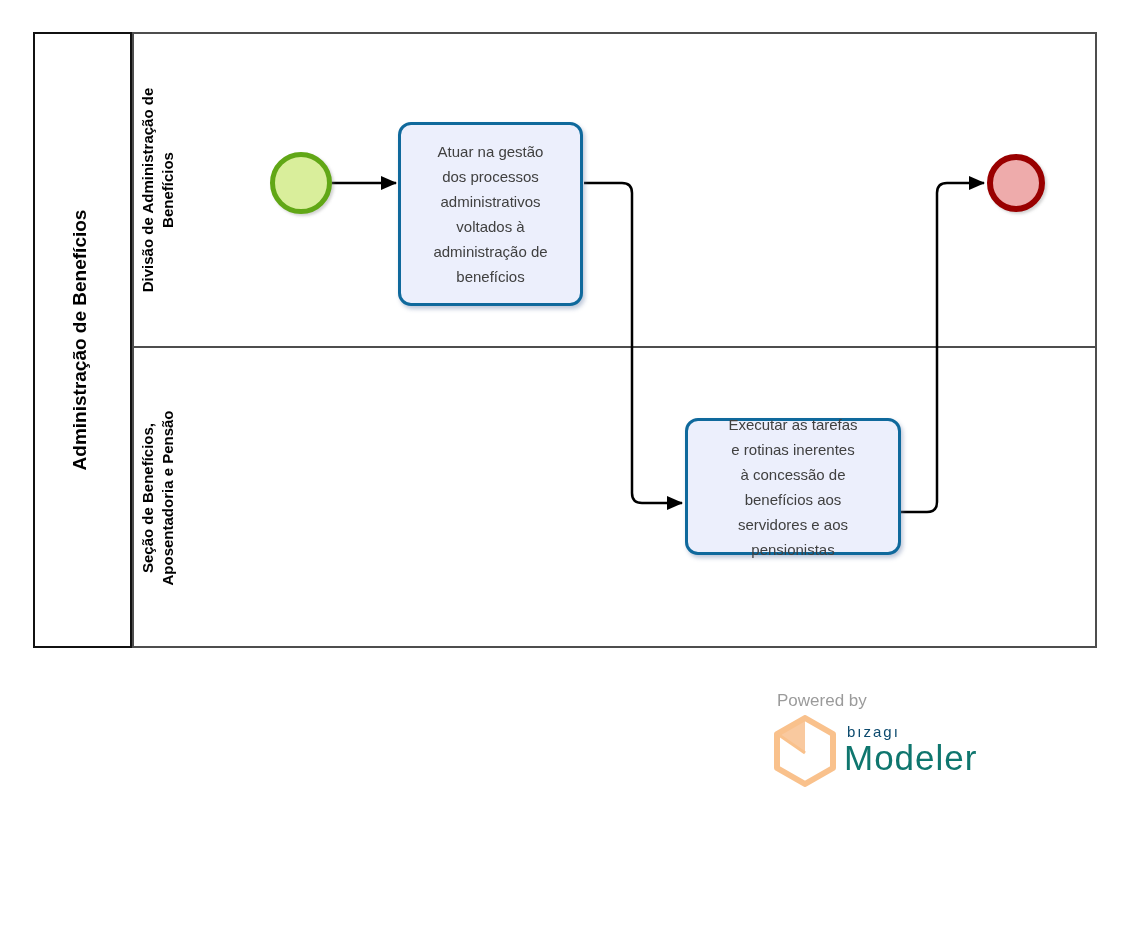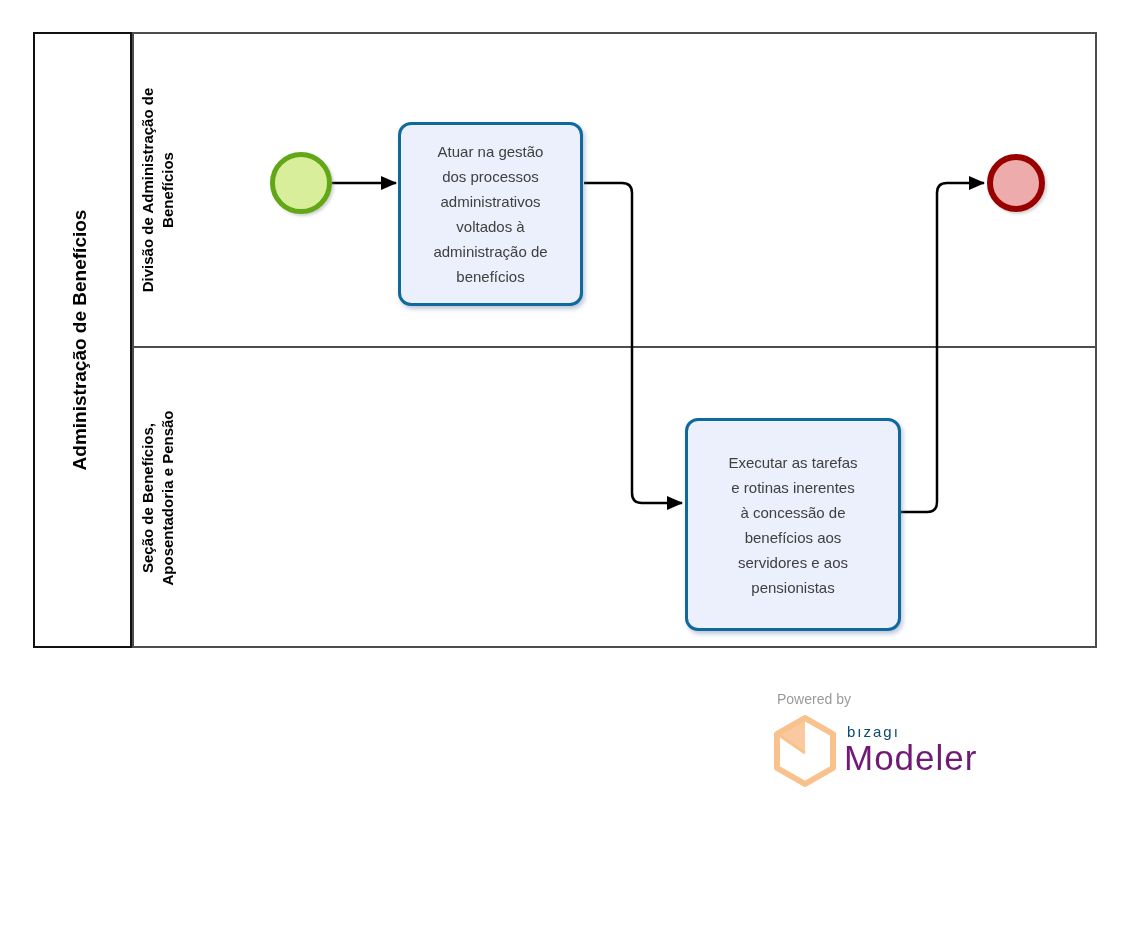--- a/index.html
+++ b/index.html
@@ -35,43 +35,43 @@
   
   .task{
     position:absolute;box-sizing:border-box;
     border:3px solid #0f699c;border-radius:13px;background:#eceffc;
     box-shadow:2px 3px 4px rgba(110,130,170,.45);
     display:flex;align-items:center;justify-content:center;
     text-align:center;font-size:15px;line-height:25px;color:#404040;
     white-space:pre-line;padding:4px;
   }
   .task-1{left:398px;top:90px;width:185px;height:184px;margin-top:32px;}
-  .task-2{left:685px;top:418px;width:216px;height:213px;}
+  .task-2{left:685px;top:418px;width:216px;height:137px;}
   .event{
     position:absolute;border-radius:50%;box-sizing:border-box;
     box-shadow:2px 2px 3px rgba(140,140,140,.4);
   }
   .start-event{left:270px;top:152px;width:62px;height:62px;
     border:5px solid #61a716;background:#d9ee9b;}
   .end-event{left:987px;top:154px;width:58px;height:58px;
     border:6px solid #990000;background:#eeabab;}
   .connectors{position:absolute;left:0;top:0;}
   
   .powered-by{
     position:absolute;left:777px;top:691px;
-    font-size:14px;color:#9b9b9b;
+    font-size:17px;color:#9b9b9b;
   }
   .bizagi-icon{position:absolute;left:773px;top:715px;}
   .bizagi-word{
     position:absolute;left:847px;top:723px;
     font-size:15px;color:#0c4a6e;letter-spacing:2px;
   }
   .modeler-word{
     position:absolute;left:844px;top:738px;
-    font-size:35px;color:#701a75;letter-spacing:1px;
+    font-size:35px;color:#0f766e;letter-spacing:1px;
   }
 </style>
 </head>
 <body>
 
 <div class="canvas">
 
   <div class="pool-header"></div>
   <div class="pool-label">Administração de Benefícios</div>
 

